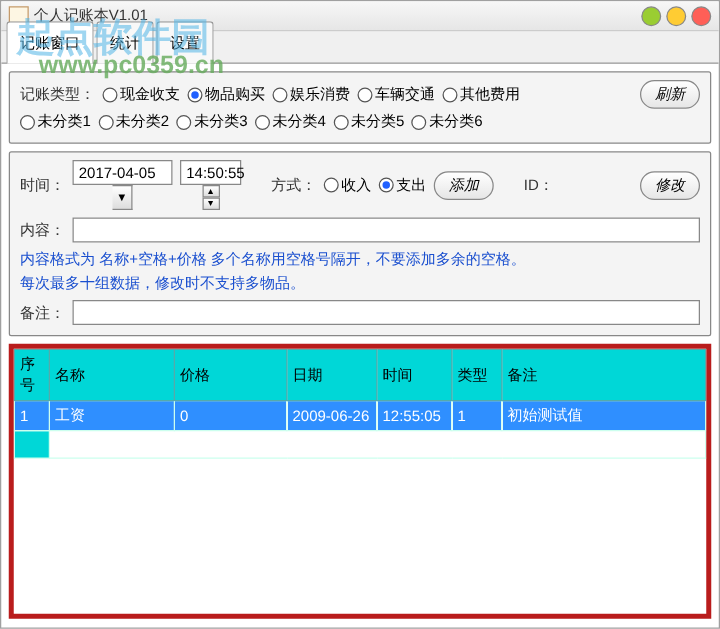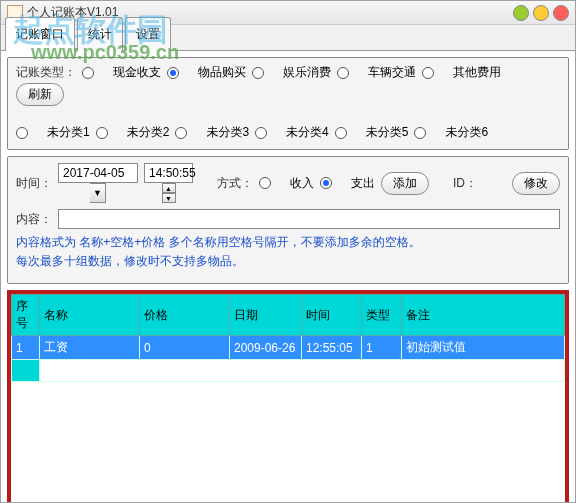--- a/index.html
+++ b/index.html
@@ -17,24 +17,24 @@
   .watermark{position:absolute;top:8px;left:12px;font-size:31px;font-weight:bold;color:rgba(80,180,230,0.55);pointer-events:none;z-index:50;}
   .watermark-sub{position:absolute;top:40px;left:30px;font-size:20px;color:rgba(100,170,90,0.8);z-index:50;pointer-events:none;font-weight:bold;}
   
   .tabs{display:flex;height:26px;background:#f0f0f0;border-bottom:1px solid #999;padding-left:4px;align-items:flex-end;}
   .tab{padding:8px 10px;border:1px solid #999;border-bottom:none;background:#f8f8f8;margin-right:2px;border-top-left-radius:3px;border-top-right-radius:3px;position:relative;top:1px;}
   .tab.active{background:#fff;}
   
   .panel{border:1px solid #888;margin:6px;padding:6px 8px 8px 8px;background:#f4f4f4;border-radius:2px;}
   .row{display:flex;align-items:center;flex-wrap:wrap;gap:2px 6px;}
   .label{color:#333;}
-  .radio{display:inline-flex;align-items:center;gap:19px;}
+  .radio{display:inline-flex;align-items:center;gap:2px;}
   .radio .dot{width:12px;height:12px;border:1px solid #555;border-radius:50%;display:inline-flex;align-items:center;justify-content:center;background:#fff;}
   .radio.sel .dot::after{content:"";width:6px;height:6px;border-radius:50%;background:#2060ff;}
-  .obtn{min-width:48px;padding:2px 10px;border:1px solid #888;border-radius:12px;background:linear-gradient(#fff,#e6e6e6);cursor:pointer;text-align:center;}
+  .obtn{min-width:48px;padding:2px 10px;border:1px solid #888;border-radius:12px;background:linear-gradient(#fff,#e6e6e6);cursor:pointer;text-align:center;font-style:italic;}
   .field{border:1px solid #888;background:#fff;padding:2px 4px;height:20px;}
   .combo{display:flex;align-items:center;flex-direction:column;}
   .combo .field{width:80px;}
   .dd{width:16px;height:20px;border:1px solid #888;border-left:none;background:linear-gradient(#fff,#ddd);display:flex;align-items:center;justify-content:center;font-size:9px;}
   .spinner{display:flex;flex-direction:column;}
   .spinner div{width:14px;height:10px;border:1px solid #888;background:linear-gradient(#fff,#ddd);font-size:7px;display:flex;align-items:center;justify-content:center;line-height:1;}
   .hint{color:#1a4fcf;line-height:1.6;}
   .fullinput{border:1px solid #888;background:#fff;height:20px;flex:1;}
   
   .tablewrap{margin:6px;border:4px solid #b91c1c;background:#fff;height:220px;overflow:auto;}
@@ -61,21 +61,21 @@
 <div class="watermark">起点软件园</div>
 <div class="watermark-sub">www.pc0359.cn</div>
 
 <div class="tabs">
   <div class="tab active">记账窗口</div>
   <div class="tab">统计</div>
   <div class="tab">设置</div>
 </div>
 
 <div class="panel">
-  <div class="row" style="margin-bottom:18px;">
+  <div class="row" style="margin-bottom:2px;justify-content:center;">
     <span class="label">记账类型：</span>
     <label class="radio">
         <span class="dot"></span>
         <span>现金收支</span>
       </label>
     <label class="radio sel">
         <span class="dot"></span>
         <span>物品购买</span>
       </label>
     <label class="radio">
@@ -150,20 +150,24 @@
     <span class="label">ID：</span>
     <span style="flex:1"></span>
     <div class="obtn">修改</div>
   </div>
   <div class="row" style="margin-bottom:4px;">
     <span class="label">内容：</span>
     <input class="fullinput" style="">
   </div>
   <div class="hint">内容格式为 名称+空格+价格 多个名称用空格号隔开，不要添加多余的空格。</div>
   <div class="hint" style="margin-bottom:4px;">每次最多十组数据，修改时不支持多物品。</div>
+  <div class="row">
+    <span class="label">备注：</span>
+    <input class="fullinput" style="">
+  </div>
 </div>
 
 <div class="tablewrap">
   <table>
     <colgroup>
         <col class="c0">
         <col class="c1">
         <col class="c2">
         <col class="c3">
         <col class="c4">

